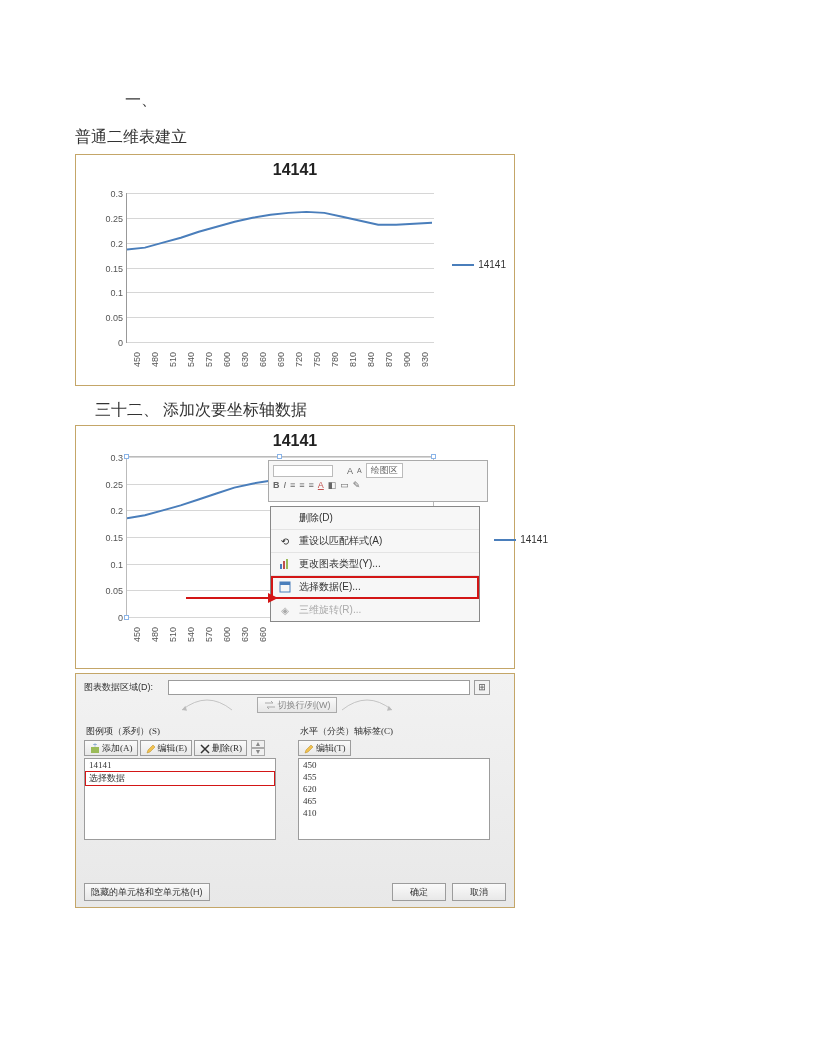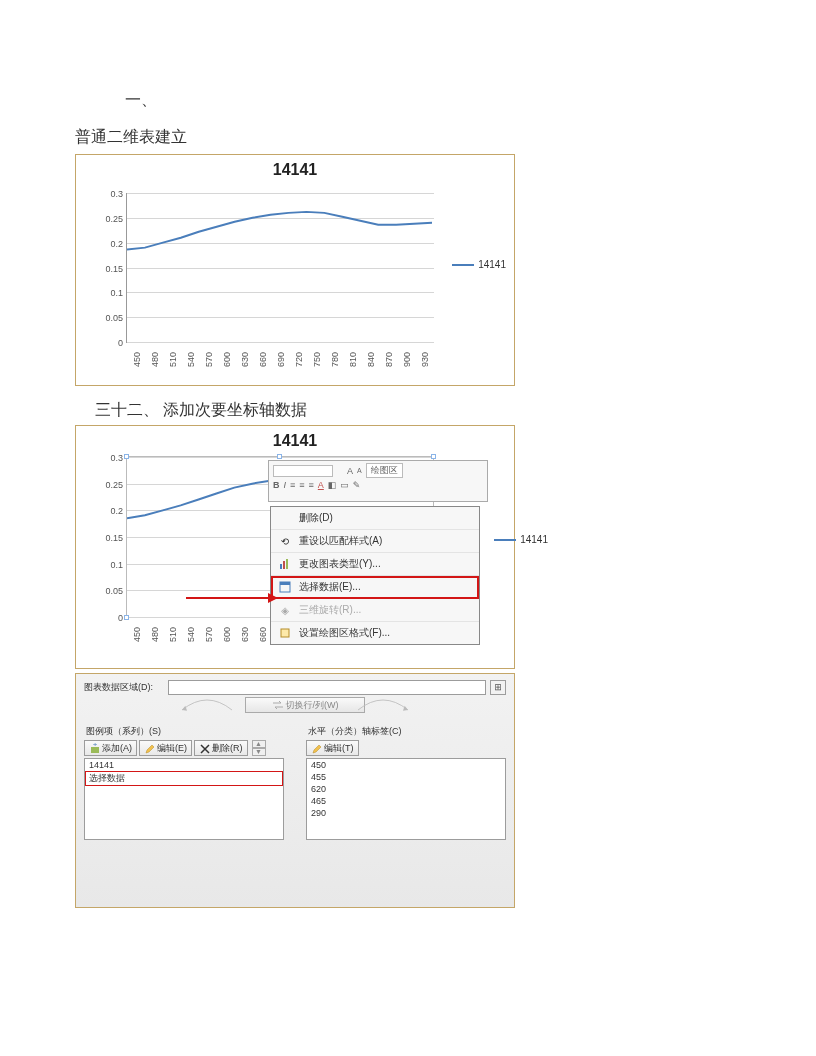--- a/index.html
+++ b/index.html
@@ -81,30 +81,30 @@
   border:1.5px solid #c4a668;
   background: linear-gradient(#f2f2f2,#e8e8e8);
   position: relative;
   font-family: "Microsoft YaHei", Arial, sans-serif;
   font-size:9px; color:#333;
 }
 .dialog .titlebar { height:20px; background:linear-gradient(#f8f8f8,#e2e2e2); border-bottom:1px solid #bbb; display:flex; align-items:center; padding:0 6px; font-size:10px; }
 .dialog .winctrl { position:absolute; right:4px; top:2px; display:flex; gap:1px; }
 .dialog .winctrl .hb { width:22px; height:14px; background:linear-gradient(#f2f2f2,#d8d8d8); border:1px solid #999; font-size:10px; text-align:center; line-height:12px; color:#555; }
 .dialog .winctrl .close { background:linear-gradient(#e3766a,#c73a2c); color:#fff; }
-.dialog .body { padding:6px 8px 0 8px; }
+.dialog .body { padding:6px 24px 0 8px; }
 .field-row { display:flex; align-items:center; gap:4px; margin-bottom:2px; }
 .field-row label { width:80px; }
 .field-row .longbox { flex:1; height:15px; background:#fff; border:1px solid #9c9c9c; }
 .field-row .picker { width:16px; height:15px; border:1px solid #9c9c9c; background:#f2f2f2; text-align:center; line-height:13px; font-size:9px; color:#555;}
 .hintline { font-size:9px; color:#444; margin-bottom:8px; }
 .switchbox { display:flex; justify-content:center; margin-bottom:4px; position:relative; height:24px;}
-.switchbtn { width:120px; height:16px; border:1px solid #aaa; background:linear-gradient(#fafafa,#e6e6e6); display:flex; align-items:center; justify-content:center; gap:2px; font-size:9px; color:#888;margin-left:20px;}
+.switchbtn { width:80px; height:16px; border:1px solid #aaa; background:linear-gradient(#fafafa,#e6e6e6); display:flex; align-items:center; justify-content:center; gap:2px; font-size:9px; color:#888;margin-left:20px;}
 .swap-arrow { position:absolute; width:70px; height:20px; }
-.cols { display:flex; gap:22px; }
+.cols { display:flex; gap:22px;font-family:Liberation Serif, serif; }
 .col { flex:1; }
 .col-title { font-size:9px; margin:0 0 2px 2px; }
 .col .btnrow { display:flex; gap:2px; margin-bottom:2px; align-items:center;}
 .col .btn { height:16px; border:1px solid #9c9c9c; background:linear-gradient(#fafafa,#e8e8e8); display:flex; align-items:center; padding:0 4px; gap:3px; font-size:9px; }
 .col .btn .ic { display:inline-block; width:10px; height:10px; }
 .listbox { height:82px; background:#fff; border:1px solid #9c9c9c; overflow:hidden; font-size:9px; }
 .listbox .row { padding:1px 4px; }
 .listbox .row.sel-red { outline:1.5px solid #d31616; outline-offset:-1px; }
 .col .updown { display:flex; flex-direction:column; margin-left:2px;}
 .col .updown .ab { width:14px; height:8px; border:1px solid #aaa; background:#f0f0f0; font-size:7px; text-align:center; line-height:6px; color:#888;}
@@ -265,28 +265,20 @@
         <svg class="icon" viewBox="0 0 12 12">
               <rect x="1" y="1" width="10" height="10" fill="none" stroke="#4a7ebb"></rect>
               <rect x="1" y="1" width="10" height="3" fill="#4a7ebb"></rect>
             </svg>
       </span>
       <span>选择数据(E)...</span>
     </div>
     <div class="item disabled">
       <span class="icon-col">◈</span>
       <span>三维旋转(R)...</span>
-    </div>
-    <div class="item">
-      <span class="icon-col">
-        <svg class="icon" viewBox="0 0 12 12">
-              <rect x="2" y="2" width="8" height="8" fill="#fde9a9" stroke="#b58d2b"></rect>
-            </svg>
-      </span>
-      <span>设置绘图区格式(F)...</span>
     </div>
   </div>
   <div class="arrow-red"></div>
 </div>
 
 <div class="dialog">
   <div class="body">
     <div class="field-row">
       <label>图表数据区域(D):</label>
       <div class="longbox"></div>
@@ -349,20 +341,27 @@
                     <path d="M2 10l1-3 5-5 2 2-5 5z" fill="#f2c14e" stroke="#b58d2b" stroke-width="0.5"></path>
                   </svg></span>
                 <span>编辑(T)</span>
               </div>
         </div>
         <div class="listbox">
           <div class="row">450</div>
           <div class="row">455</div>
           <div class="row">620</div>
           <div class="row">465</div>
-          <div class="row">290</div>
+          <div class="row">410</div>
         </div>
       </div>
     </div>
   </div>
+  <div class="dlg-footer">
+    <div class="leftbtn">隐藏的单元格和空单元格(H)</div>
+    <div class="rightbtns">
+      <div class="b">确定</div>
+      <div class="b">取消</div>
+    </div>
+  </div>
 </div>
 
 </div>
 
 </body></html>

